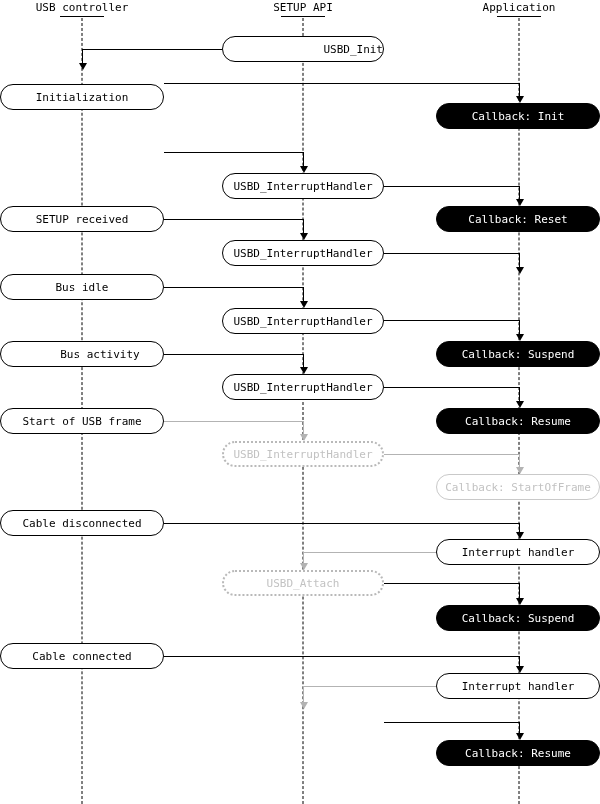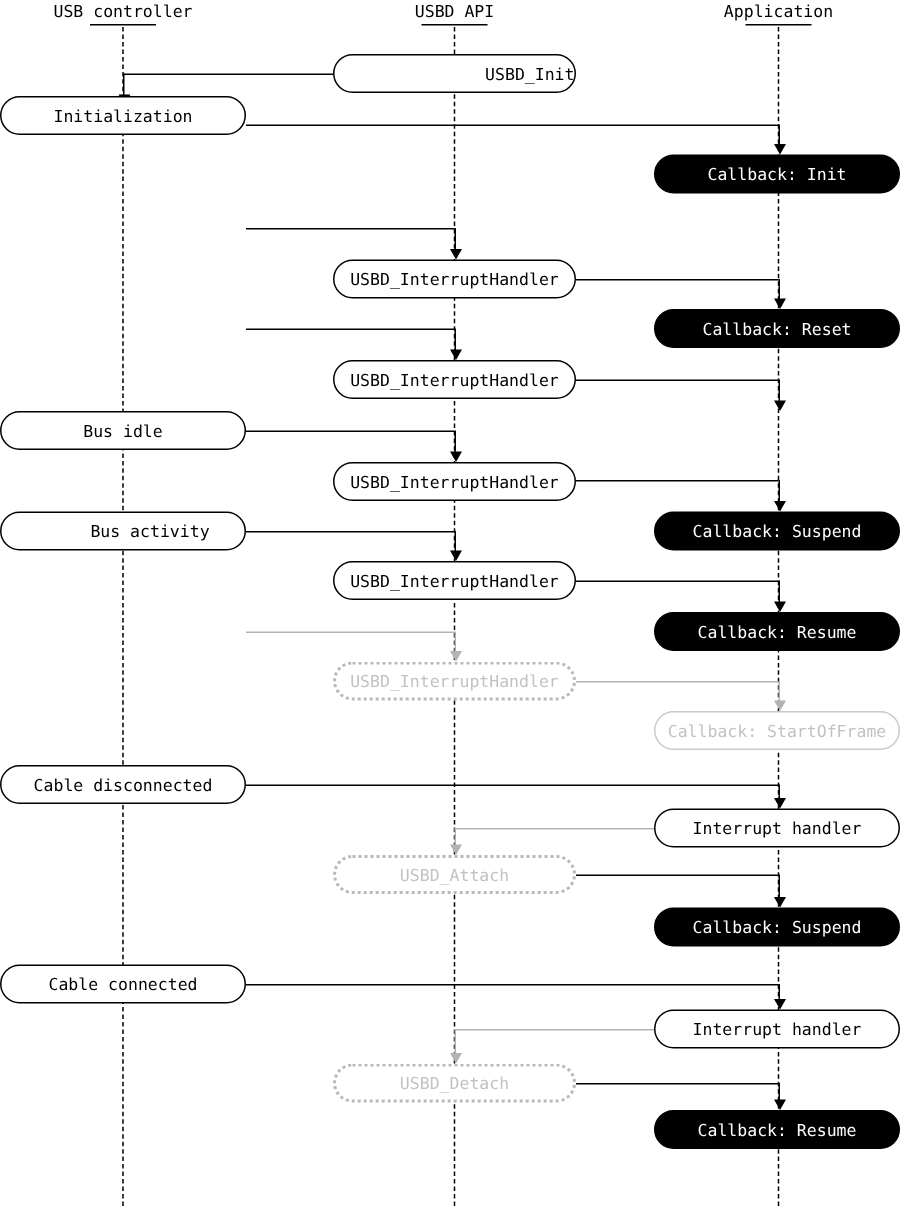--- a/index.html
+++ b/index.html
@@ -41,21 +41,21 @@
   }
   .arrowhead.gray{border-top-color:#b3b3b3;}
 </style>
 </head>
 <body>
 
 <div id="diagram">
     <div class="ll-title" style="left: 82px; top: 2px;">USB controller</div>
     <div class="ll-bar" style="left: 82px; top: 16px; width: 44px;"></div>
     <div class="ll-line" style="left: 82px; top: 18px; height: 786px;"></div>
-    <div class="ll-title" style="left: 303px; top: 2px;">USBD API</div>
+    <div class="ll-title" style="left: 303px; top: 2px;">SETUP API</div>
     <div class="ll-bar" style="left: 303px; top: 16px; width: 44px;"></div>
     <div class="ll-line" style="left: 303px; top: 18px; height: 786px;"></div>
     <div class="ll-title" style="left: 519px; top: 2px;">Application</div>
     <div class="ll-bar" style="left: 519px; top: 16px; width: 44px;"></div>
     <div class="ll-line" style="left: 519px; top: 18px; height: 786px;"></div>
     <div class="seg-h" style="left: 82px; top: 49px; width: 140px;"></div>
     <div class="seg-v" style="left: 82px; top: 49px; height: 15px;"></div>
     <div class="arrowhead" style="left: 82.5px; top: 63px;"></div>
     <div class="seg-h" style="left: 164px; top: 83px; width: 355px;"></div>
     <div class="seg-v" style="left: 519px; top: 83px; height: 14px;"></div>
@@ -104,28 +104,31 @@
     <div class="arrowhead" style="left: 519.5px; top: 666px;"></div>
     <div class="seg-h gray" style="left: 303px; top: 686px; width: 133px;"></div>
     <div class="seg-v gray" style="left: 303px; top: 686px; height: 17px;"></div>
     <div class="arrowhead gray" style="left: 303.5px; top: 702px;"></div>
     <div class="seg-h" style="left: 384px; top: 722px; width: 135px;"></div>
     <div class="seg-v" style="left: 519px; top: 722px; height: 12px;"></div>
     <div class="arrowhead" style="left: 519.5px; top: 733px;"></div>
     <div class="node solid" style="left: 222px; top: 36px; width: 162px; justify-content: flex-end;">
       <span class="lbl">USBD_Init</span>
     </div>
-    <div class="node solid" style="left: 0px; top: 64px; width: 164px;">
+    <div class="node solid" style="left: 0px; top: 84px; width: 164px;">
       <span class="lbl">Initialization</span>
     </div>
     <div class="node black" style="left: 436px; top: 103px; width: 164px;">
       <span class="lbl">Callback: Init</span>
     </div>
     <div class="node solid" style="left: 222px; top: 173px; width: 162px;">
       <span class="lbl">USBD_InterruptHandler</span>
+    </div>
+    <div class="node solid" style="left: 0px; top: 206px; width: 164px;">
+      <span class="lbl">SETUP received</span>
     </div>
     <div class="node black" style="left: 436px; top: 206px; width: 164px;">
       <span class="lbl">Callback: Reset</span>
     </div>
     <div class="node solid" style="left: 222px; top: 240px; width: 162px;">
       <span class="lbl">USBD_InterruptHandler</span>
     </div>
     <div class="node solid" style="left: 0px; top: 274px; width: 164px;">
       <span class="lbl">Bus idle</span>
     </div>
@@ -133,20 +136,23 @@
       <span class="lbl">USBD_InterruptHandler</span>
     </div>
     <div class="node solid" style="left: 0px; top: 341px; width: 164px; padding-left: 36px;">
       <span class="lbl">Bus activity</span>
     </div>
     <div class="node black" style="left: 436px; top: 341px; width: 164px;">
       <span class="lbl">Callback: Suspend</span>
     </div>
     <div class="node solid" style="left: 222px; top: 374px; width: 162px;">
       <span class="lbl">USBD_InterruptHandler</span>
+    </div>
+    <div class="node solid" style="left: 0px; top: 408px; width: 164px;">
+      <span class="lbl">Start of USB frame</span>
     </div>
     <div class="node black" style="left: 436px; top: 408px; width: 164px;">
       <span class="lbl">Callback: Resume</span>
     </div>
     <div class="node ghost-dotted" style="left: 222px; top: 441px; width: 162px;">
       <span class="lbl">USBD_InterruptHandler</span>
     </div>
     <div class="node ghost-solid" style="left: 436px; top: 474px; width: 164px;">
       <span class="lbl">Callback: StartOfFrame</span>
     </div>
@@ -161,19 +167,16 @@
     </div>
     <div class="node black" style="left: 436px; top: 605px; width: 164px;">
       <span class="lbl">Callback: Suspend</span>
     </div>
     <div class="node solid" style="left: 0px; top: 643px; width: 164px;">
       <span class="lbl">Cable connected</span>
     </div>
     <div class="node solid" style="left: 436px; top: 673px; width: 164px;">
       <span class="lbl">Interrupt handler</span>
     </div>
-    <div class="node ghost-dotted" style="left: 222px; top: 709px; width: 162px;">
-      <span class="lbl">USBD_Detach</span>
-    </div>
     <div class="node black" style="left: 436px; top: 740px; width: 164px;">
       <span class="lbl">Callback: Resume</span>
     </div>
   </div>
 
 </body></html>

